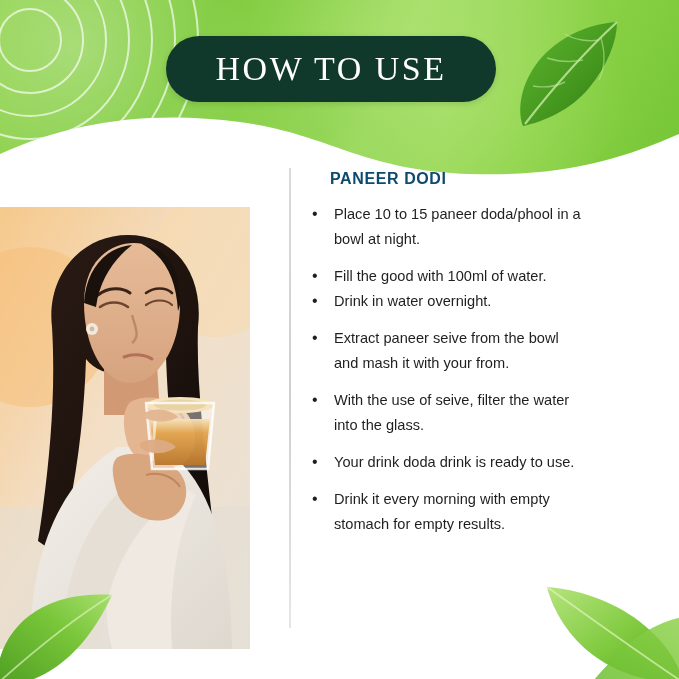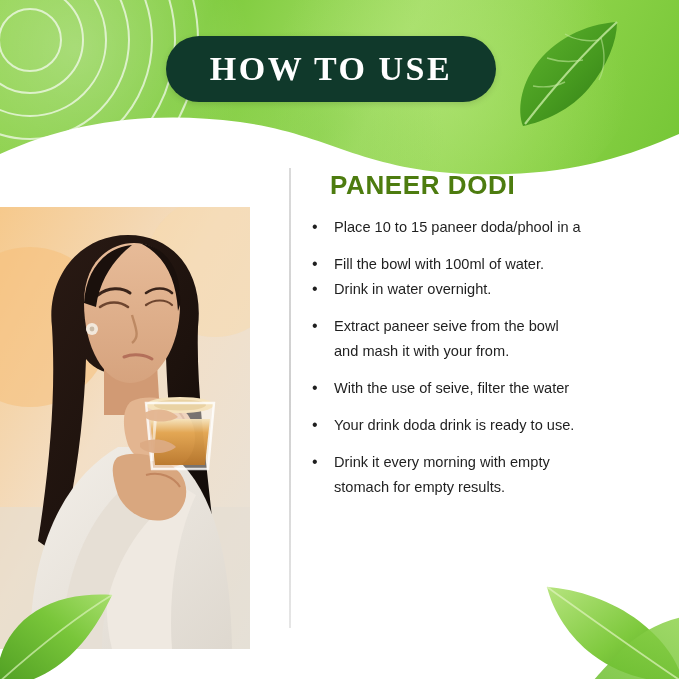--- a/index.html
+++ b/index.html
@@ -100,21 +100,21 @@
     border-radius: 34px;
     display: flex;
     align-items: center;
     justify-content: center;
     box-shadow: 0 2px 6px rgba(0,0,0,0.13);
   }
   .title-pill-text {
     font-family: "Liberation Serif", serif;
     color: #ffffff;
     font-size: 34px;
-    font-weight: bold;
+    font-weight: normal;
     letter-spacing: 2.5px;
   }
 
   
   .photo {
     position: absolute;
     left: 0; top: 207px;
     width: 250px; height: 442px;
     overflow: hidden;
     background: #e9d9c8;
@@ -130,23 +130,23 @@
   }
 
   
   .content {
     position: absolute;
     left: 312px; top: 170px;
     width: 352px;
   }
   .content-title {
     font-family: "Liberation Sans", sans-serif;
-    font-size: 26px;
+    font-size: 16px;
     font-weight: bold;
-    color: #4d7c0f;
+    color: #0c4a6e;
     letter-spacing: 0.6px;
     margin: 0 0 14px 18px;
   }
   .bullet-group {
     margin-bottom: 13px;
   }
   .bullet {
     display: flex;
     align-items: flex-start;
     font-size: 14.6px;
@@ -301,26 +301,30 @@
   <div class="divider"></div>
 
   <div class="content">
     <div class="content-title">PANEER DODI</div>
 
     <div class="bullet-group">
       <div class="bullet">
         <span class="dot">•</span>
         <span class="txt">Place 10 to 15 paneer doda/phool in a</span>
       </div>
-    </div>
-
-    <div class="bullet-group">
-      <div class="bullet">
-        <span class="dot">•</span>
-        <span class="txt">Fill the bowl with 100ml of water.</span>
+      <div class="bullet">
+        <span class="dot"></span>
+        <span class="txt">bowl at night.</span>
+      </div>
+    </div>
+
+    <div class="bullet-group">
+      <div class="bullet">
+        <span class="dot">•</span>
+        <span class="txt">Fill the good with 100ml of water.</span>
       </div>
       <div class="bullet">
         <span class="dot">•</span>
         <span class="txt">Drink in water overnight.</span>
       </div>
     </div>
 
     <div class="bullet-group">
       <div class="bullet">
         <span class="dot">•</span>
@@ -329,20 +333,24 @@
       <div class="bullet">
         <span class="dot"></span>
         <span class="txt">and mash it with your from.</span>
       </div>
     </div>
 
     <div class="bullet-group">
       <div class="bullet">
         <span class="dot">•</span>
         <span class="txt">With the use of seive, filter the water</span>
+      </div>
+      <div class="bullet">
+        <span class="dot"></span>
+        <span class="txt">into the glass.</span>
       </div>
     </div>
 
     <div class="bullet-group">
       <div class="bullet">
         <span class="dot">•</span>
         <span class="txt">Your drink doda drink is ready to use.</span>
       </div>
     </div>
 

